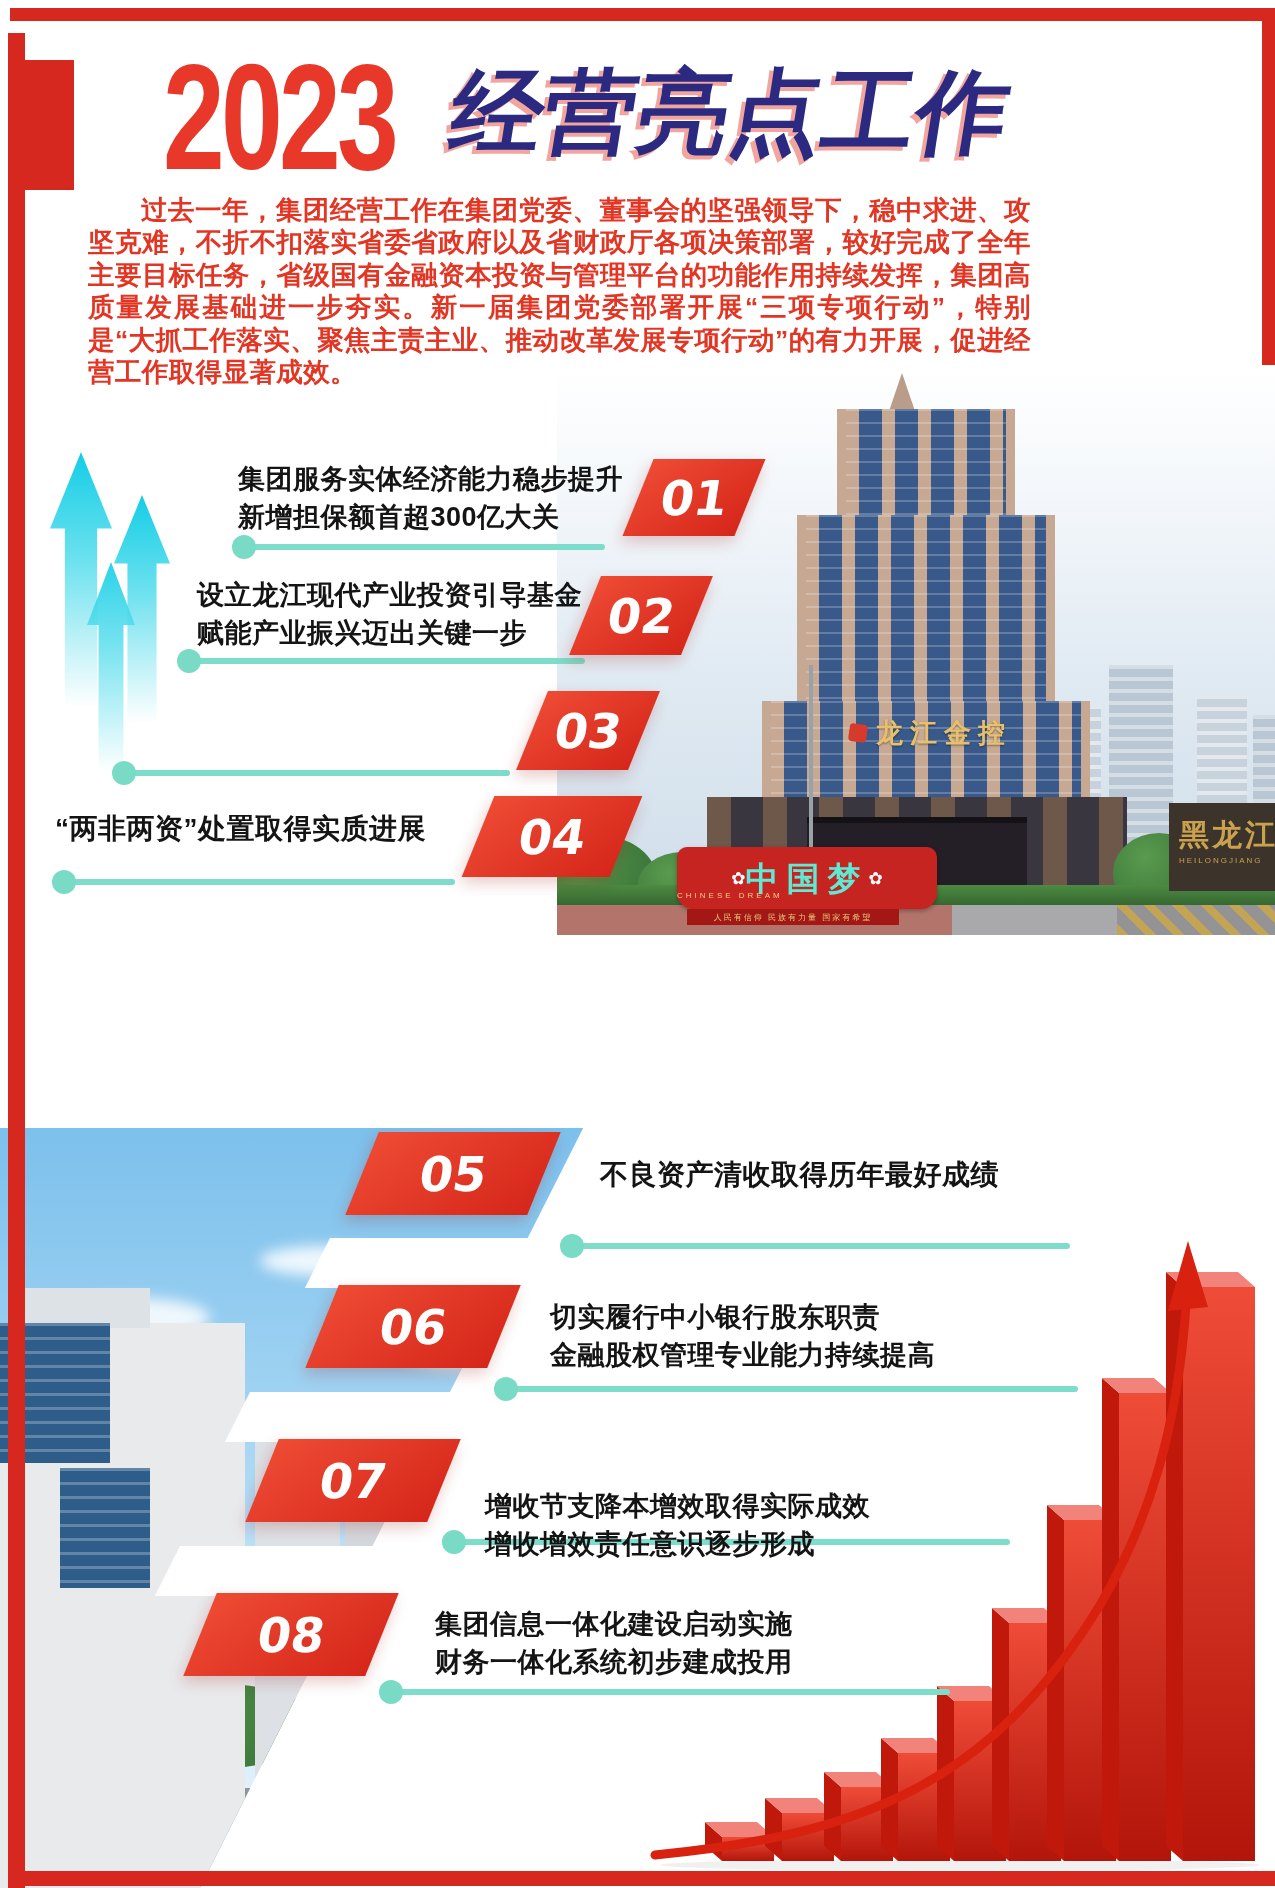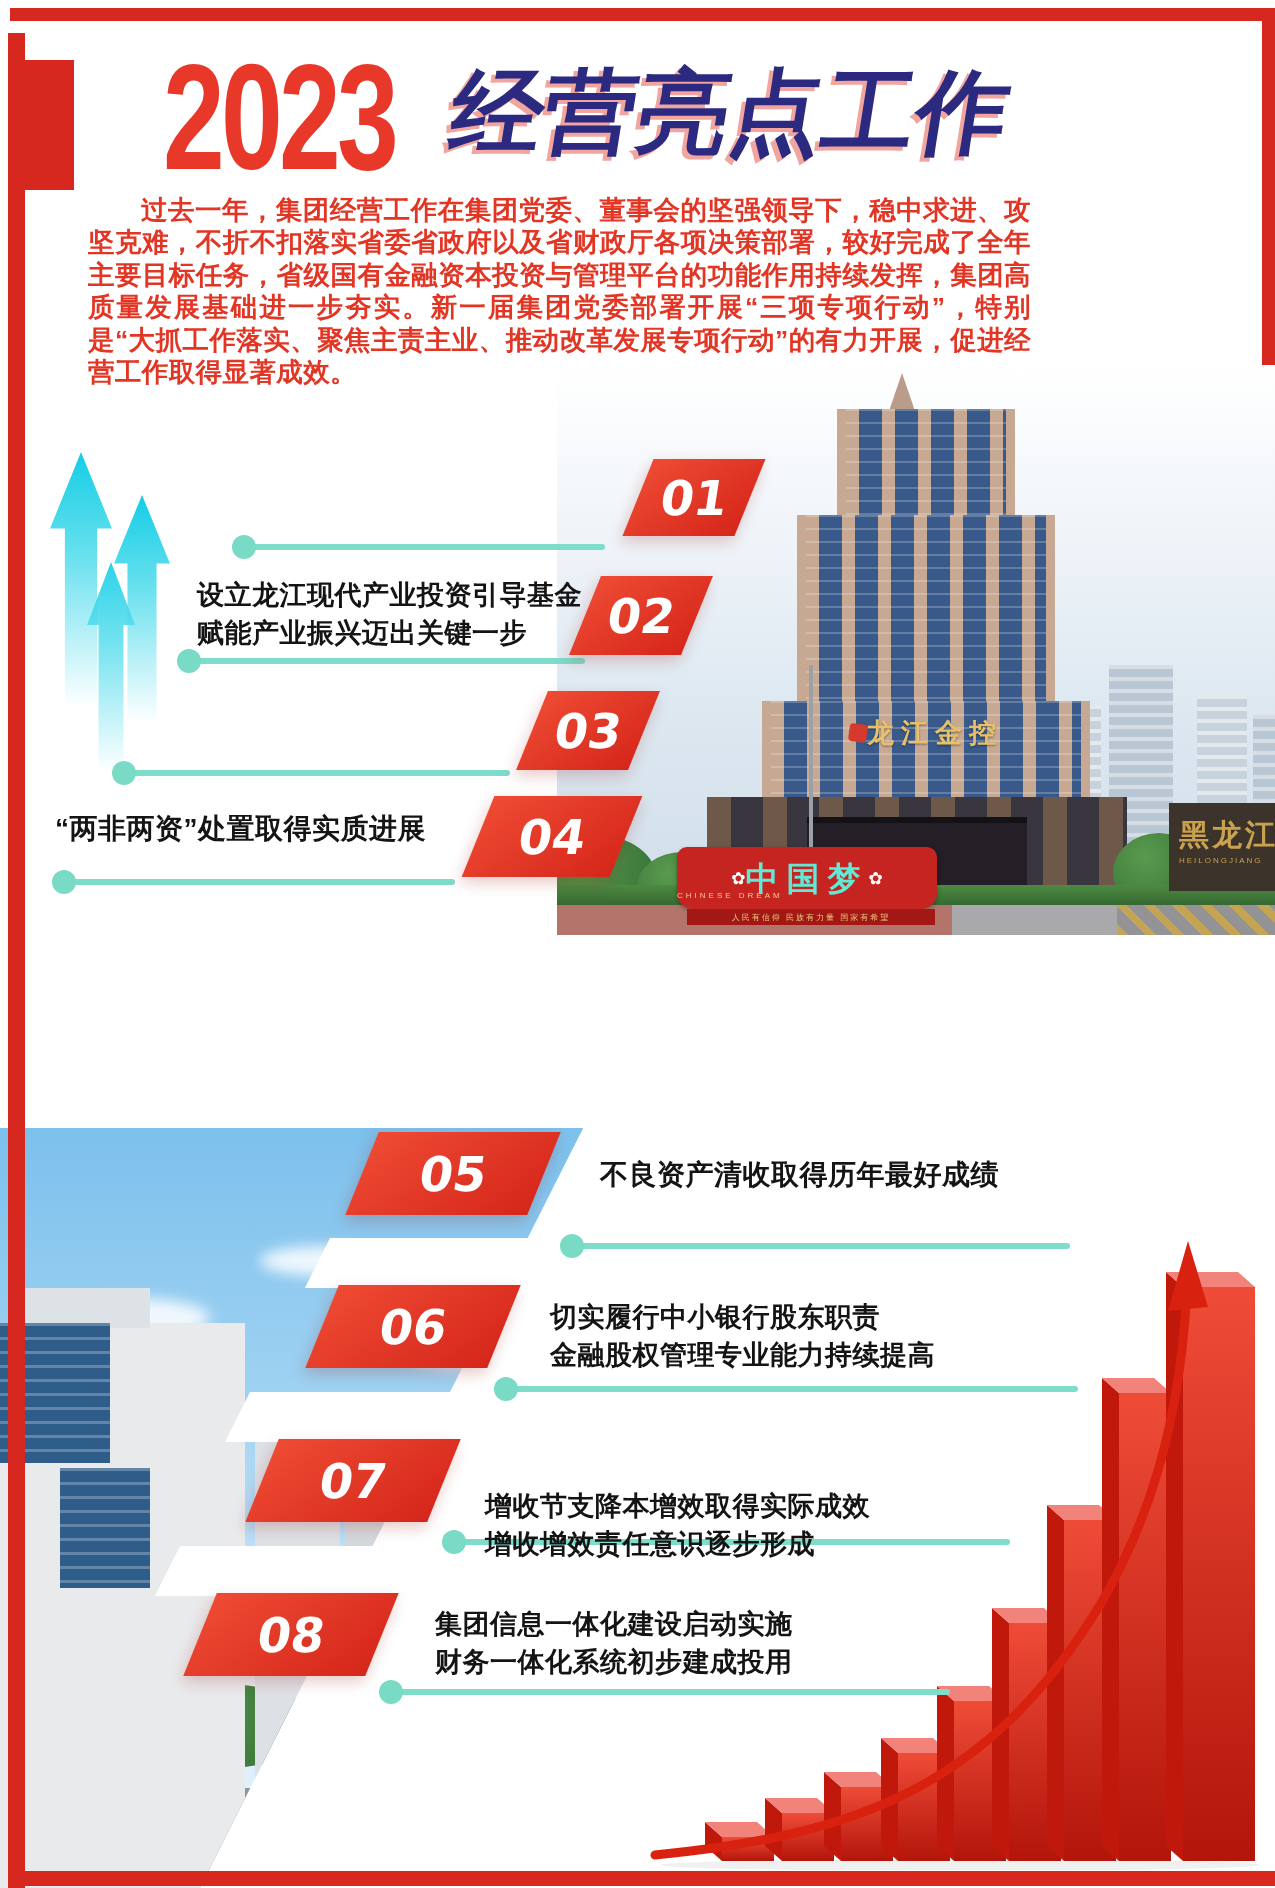--- a/index.html
+++ b/index.html
@@ -68,33 +68,33 @@
   #hq .dt{position:absolute;background:repeating-linear-gradient(180deg,rgba(255,255,255,.5) 0 4px,rgba(0,0,0,0) 4px 12px),#c8d2dc;}
   #hq .dt3{background:repeating-linear-gradient(180deg,rgba(255,255,255,.4) 0 4px,rgba(0,0,0,0) 4px 12px),#b9c6d3;}
   #hq .tw{position:absolute;background:
       repeating-linear-gradient(180deg,rgba(255,255,255,.22) 0 2px,rgba(0,0,0,0) 2px 13px),
       repeating-linear-gradient(90deg,#c7a893 0 13px,#38598a 13px 36px);
       border-left:9px solid #c7a893;border-right:9px solid #c7a893;}
   #hq .spire{position:absolute;left:330px;top:8px;width:30px;height:44px;background:#b99c89;clip-path:polygon(50% 0,100% 100%,0 100%);}
   #hq .podium{position:absolute;left:150px;top:432px;width:420px;height:92px;background:repeating-linear-gradient(90deg,#6e584a 0 24px,#3a3640 24px 56px);}
   #hq .entry{position:absolute;left:250px;top:452px;width:220px;height:72px;background:#241f26;border-top:6px solid #141117;}
   #hq .pole{position:absolute;left:252px;top:300px;width:4px;height:245px;background:#9aa2a8;}
-  #hq .sign{position:absolute;left:292px;top:350px;display:flex;align-items:center;z-index:3;}
+  #hq .sign{position:absolute;left:292px;top:350px;display:flex;align-items:center;gap:9px;z-index:3;}
   #hq .sign .logo{width:18px;height:18px;background:#d63a2c;border-radius:4px;transform:rotate(8deg);}
   #hq .sign .txt{color:#e8c06a;font-size:27px;font-weight:bold;letter-spacing:7px;text-shadow:0 1px 2px rgba(0,0,0,.4);}
   #hq .tree{position:absolute;border-radius:50%;background:radial-gradient(circle at 35% 30%,#5a9a4e,#2f6a33);}
   #hq .hedge{position:absolute;left:0;top:520px;width:718px;height:26px;background:linear-gradient(180deg,#4d8a42,#2f5f2c);}
   #hq .ground{position:absolute;left:0;top:540px;width:718px;height:30px;background:linear-gradient(90deg,#b3756b 0 55%,#a9a9ab 55%);}
   #hq .hatch{position:absolute;left:560px;top:540px;width:158px;height:30px;background:repeating-linear-gradient(45deg,#caa23f 0 8px,#8e8e90 8px 20px);opacity:.8;}
   #hq .dream{position:absolute;left:120px;top:482px;width:260px;height:62px;background:#c62421;border-radius:10px 10px 16px 16px;
       display:flex;align-items:center;justify-content:center;box-shadow:0 2px 4px rgba(0,0,0,.3);}
   #hq .dream .cn{color:#5eead4;font-size:33px;font-weight:bold;letter-spacing:8px;line-height:1;}
   #hq .dream .fl{color:#ffffff;font-size:17px;}
   #hq .dream .en{position:absolute;left:0;right:0;top:44px;color:#f2cf87;font-size:8px;letter-spacing:3px;}
-  #hq .dream-base{position:absolute;left:130px;top:544px;width:248px;height:16px;background:#a31714;color:#e9c97c;font-size:8px;
+  #hq .dream-base{position:absolute;left:130px;top:544px;width:212px;height:16px;background:#a31714;color:#e9c97c;font-size:8px;
       display:flex;align-items:center;justify-content:center;letter-spacing:2px;}
   #hq .plaque{position:absolute;left:612px;top:438px;width:120px;height:88px;background:#3c342b;padding:12px 0 0 10px;box-sizing:border-box;}
   #hq .plaque .cn{color:#caa14e;font-size:30px;font-weight:bold;letter-spacing:3px;white-space:nowrap;}
   #hq .plaque .en{color:#caa14e;font-size:8px;letter-spacing:2px;white-space:nowrap;}
 
   
   #city{position:absolute;left:0;top:1128px;width:600px;height:760px;clip-path:polygon(0 0,97.2% 0,33.3% 100%,0 100%);overflow:hidden;z-index:2;}
   #city .sky{position:absolute;inset:0;background:linear-gradient(180deg,#7cc0ec 0%,#9fd2f2 35%,#cfe9fa 70%,#eaf6fd 100%);}
   #city .cloud{position:absolute;background:#ffffff;border-radius:50%;filter:blur(7px);opacity:.85;}
   #city .k{position:absolute;}
@@ -257,20 +257,24 @@
         <polygon points="553,62 536,47 536,621 553,636" fill="#c0190c"></polygon>
         <polygon points="553,62 625,62 608,47 536,47" fill="#f2837a"></polygon>
         <rect x="553" y="62" width="72" height="574" fill="url(#gf)"></rect>
       </g>
     <g>
       <path d="M 25,630 C 230,610 360,560 470,380 C 520,295 548,200 556,80" stroke="#d9210f" stroke-width="9" fill="none" stroke-linecap="round"></path>
       <polygon points="538,86 558,16 578,82" fill="#d9210f"></polygon>
     </g>
   </svg>
 
+  <div class="t t1">
+    <div>集团服务实体经济能力稳步提升</div>
+    <div>新增担保额首超300亿大关</div>
+  </div>
   <div class="conn c1">
       <div class="dot"></div>
     </div>
   <div class="badge b1">
       <span>01</span>
     </div>
 
   <div class="t t2">
     <div>设立龙江现代产业投资引导基金</div>
     <div>赋能产业振兴迈出关键一步</div>

